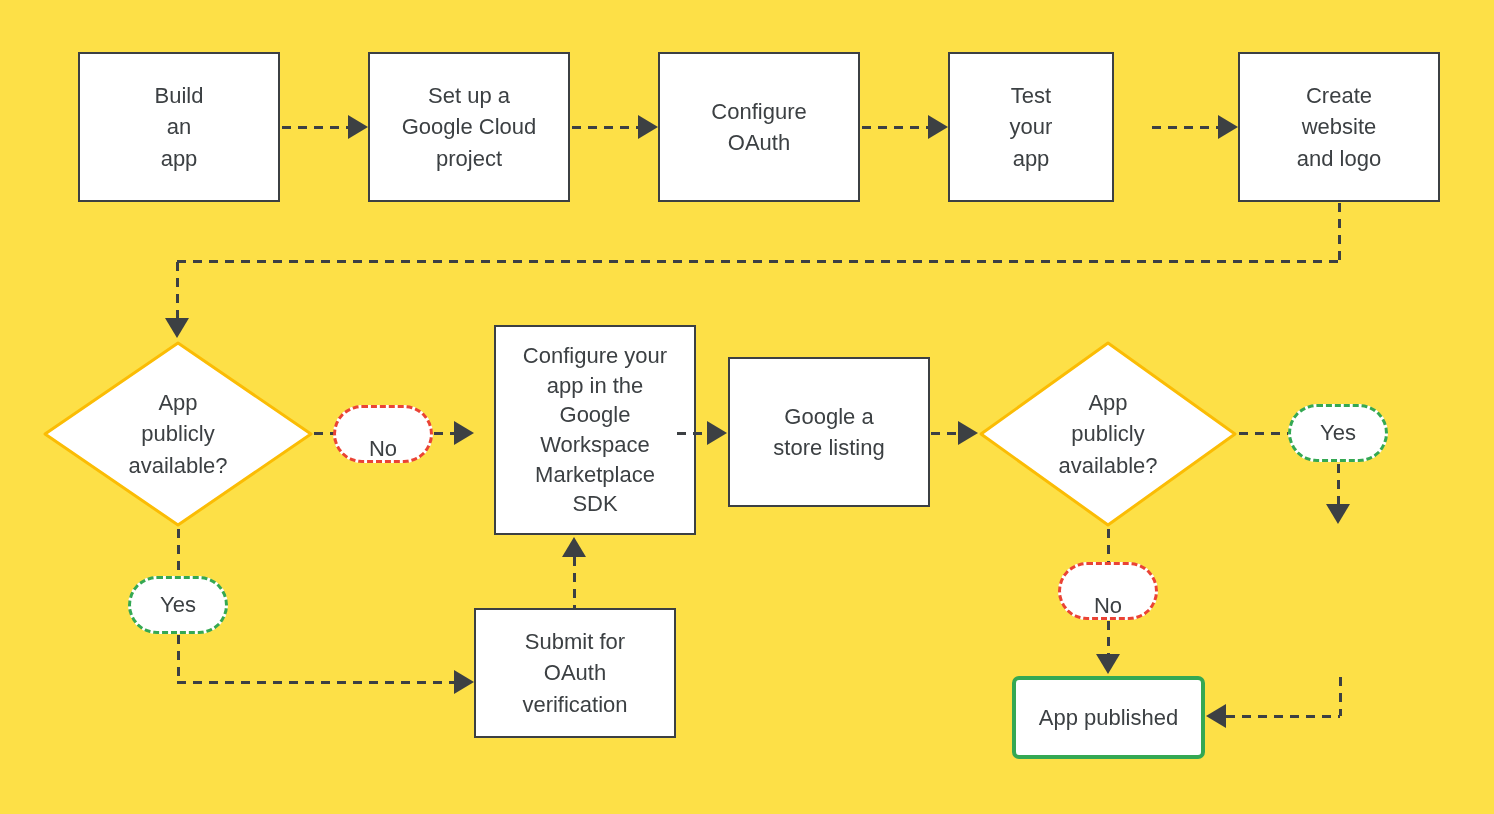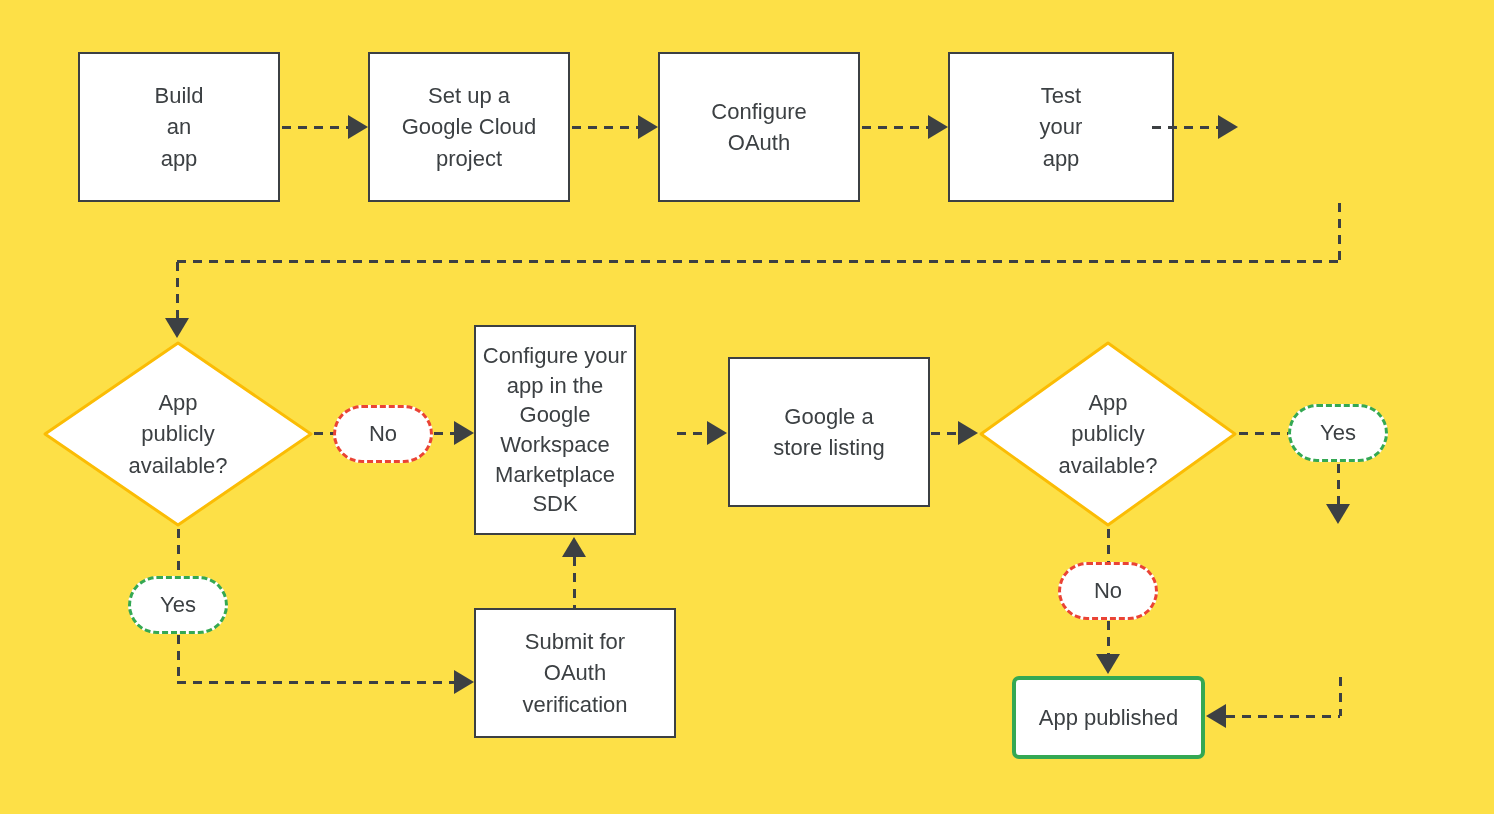--- a/index.html
+++ b/index.html
@@ -20,21 +20,21 @@
   .dia svg{position:absolute;inset:0;}
   .dia .lbl{
     position:absolute;inset:0;display:flex;align-items:center;justify-content:center;
     font-size:22px;line-height:1.42;
   }
   .pill{
     position:absolute;box-sizing:border-box;background:#fff;border-radius:29px;
     display:flex;align-items:center;justify-content:center;
     font-size:22px;line-height:1;
   }
-  .pill.red{border:3px dashed var(--red,#EA4335);}
+  .pill.red{border:3px dashed var(--red,#EA4335);align-items:flex-end;}
   .pill.green{border:3px dashed var(--green,#34A853);align-items:center;}
   .hdash{position:absolute;height:3px;
     background:repeating-linear-gradient(to right,var(--ink,#3C4043) 0 9px,transparent 9px 16px);}
   .vdash{position:absolute;width:3px;
     background:repeating-linear-gradient(to bottom,var(--ink,#3C4043) 0 9px,transparent 9px 16px);}
   .ar{position:absolute;width:0;height:0;}
   .ar.right{border-top:12px solid transparent;border-bottom:12px solid transparent;border-left:20px solid var(--ink,#3C4043);}
   .ar.left {border-top:12px solid transparent;border-bottom:12px solid transparent;border-right:20px solid var(--ink,#3C4043);}
   .ar.down {border-left:12px solid transparent;border-right:12px solid transparent;border-top:20px solid var(--ink,#3C4043);}
   .ar.up   {border-left:12px solid transparent;border-right:12px solid transparent;border-bottom:20px solid var(--ink,#3C4043);}
@@ -51,24 +51,29 @@
   </div>
   <div class="box" style="left:368px;top:52px;width:202px;height:150px">
     <span class="lbl">Set up a
 Google Cloud
 project</span>
   </div>
   <div class="box" style="left:658px;top:52px;width:202px;height:150px">
     <span class="lbl">Configure
 OAuth</span>
   </div>
-  <div class="box" style="left:948px;top:52px;width:226px;height:150px">
+  <div class="box" style="left:948px;top:52px;width:166px;height:150px">
     <span class="lbl">Test
 your
 app</span>
+  </div>
+  <div class="box" style="left:1238px;top:52px;width:202px;height:150px">
+    <span class="lbl">Create
+website
+and logo</span>
   </div>
 
   <div class="hdash" style="left:282px;top:126px;width:66px"></div>
   <div class="ar right" style="left:348px;top:115px"></div>
   <div class="hdash" style="left:572px;top:126px;width:66px"></div>
   <div class="ar right" style="left:638px;top:115px"></div>
   <div class="hdash" style="left:862px;top:126px;width:66px"></div>
   <div class="ar right" style="left:928px;top:115px"></div>
   <div class="hdash" style="left:1152px;top:126px;width:66px"></div>
   <div class="ar right" style="left:1218px;top:115px"></div>
@@ -87,21 +92,21 @@
 available?</span>
   </div>
 
   <div class="hdash" style="left:314px;top:432px;width:20px"></div>
   <div class="pill red" style="left:333px;top:405px;width:100px;height:58px">
     <span class="lbl">No</span>
   </div>
   <div class="hdash" style="left:434px;top:432px;width:20px"></div>
   <div class="ar right" style="left:454px;top:421px"></div>
 
-  <div class="box" style="left:474px;top:325px;width:162px;height:210px">
+  <div class="box" style="left:494px;top:325px;width:202px;height:210px">
     <span class="lbl" style="line-height:1.35">Configure your
 app in the
 Google
 Workspace
 Marketplace
 SDK</span>
   </div>
 
   <div class="hdash" style="left:677px;top:432px;width:30px"></div>
   <div class="ar right" style="left:707px;top:421px"></div>

